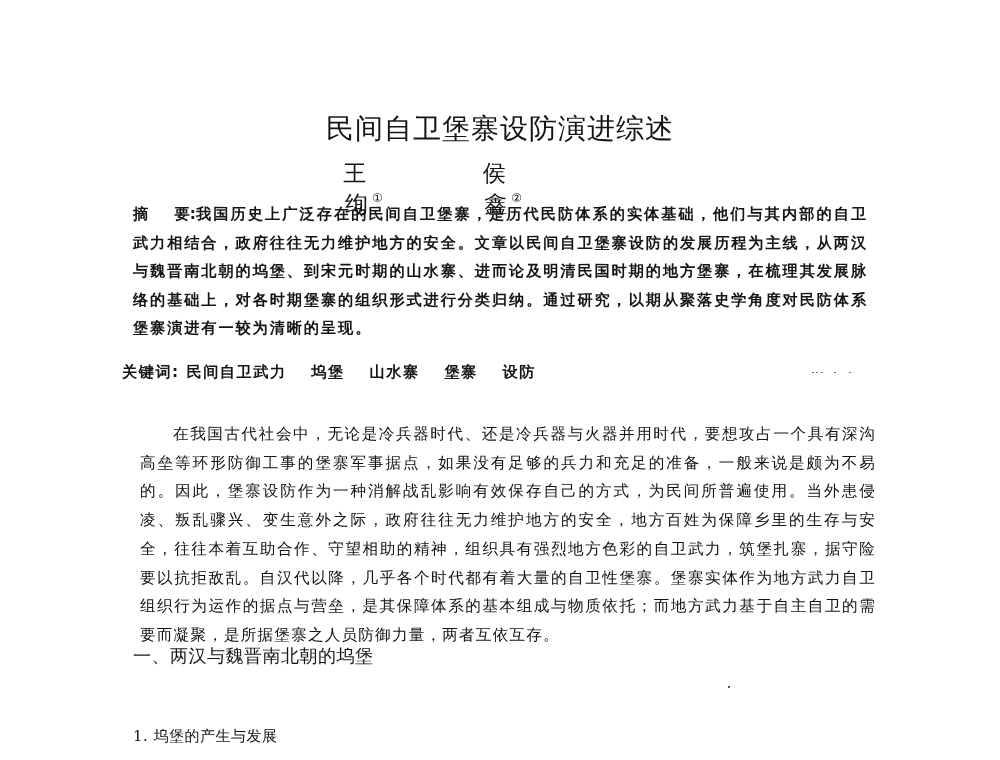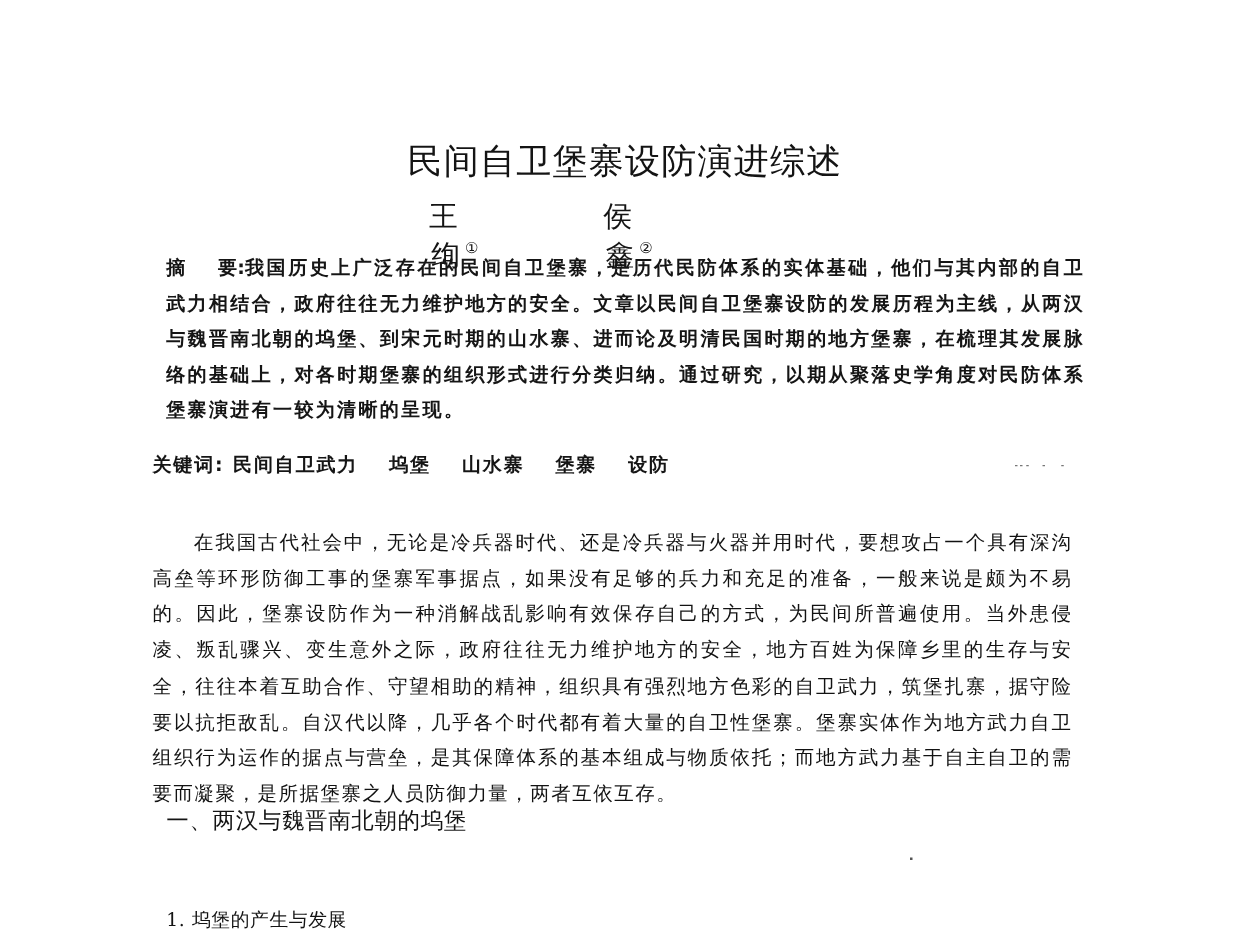--- a/index.html
+++ b/index.html
@@ -87,21 +87,21 @@
       width: 40px; height: 4px;
     }
     .stray-marks i {
       position: absolute;
       top: 1px;
       width: 2px; height: 1px;
       background: #777;
     }
     .body-text {
       position: absolute;
-      left: 122px;
+      left: 140px;
       top: 420px;
       width: 736px;
       font-family: "DejaVu Serif", serif;
       font-size: 15.6px;
       line-height: 28.7px;
       color: #121212;
       text-align: justify;
       letter-spacing: 1.2px;
       text-indent: 33px;
     }

